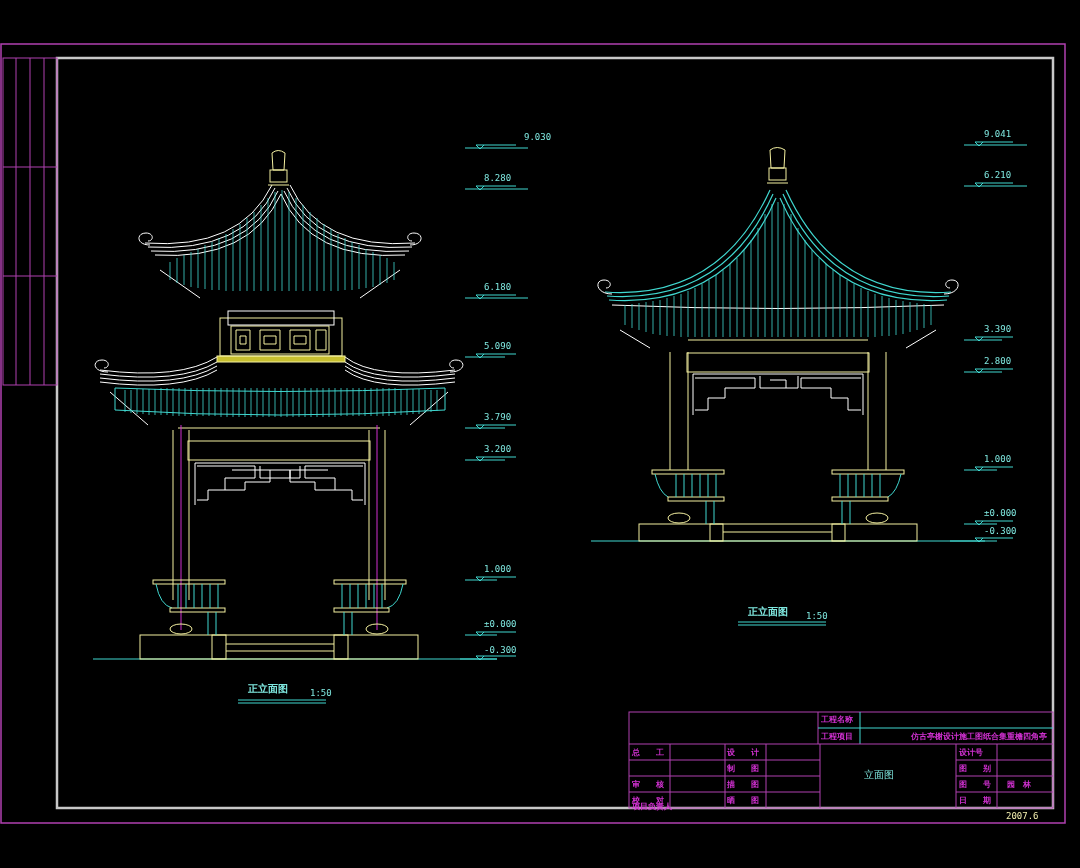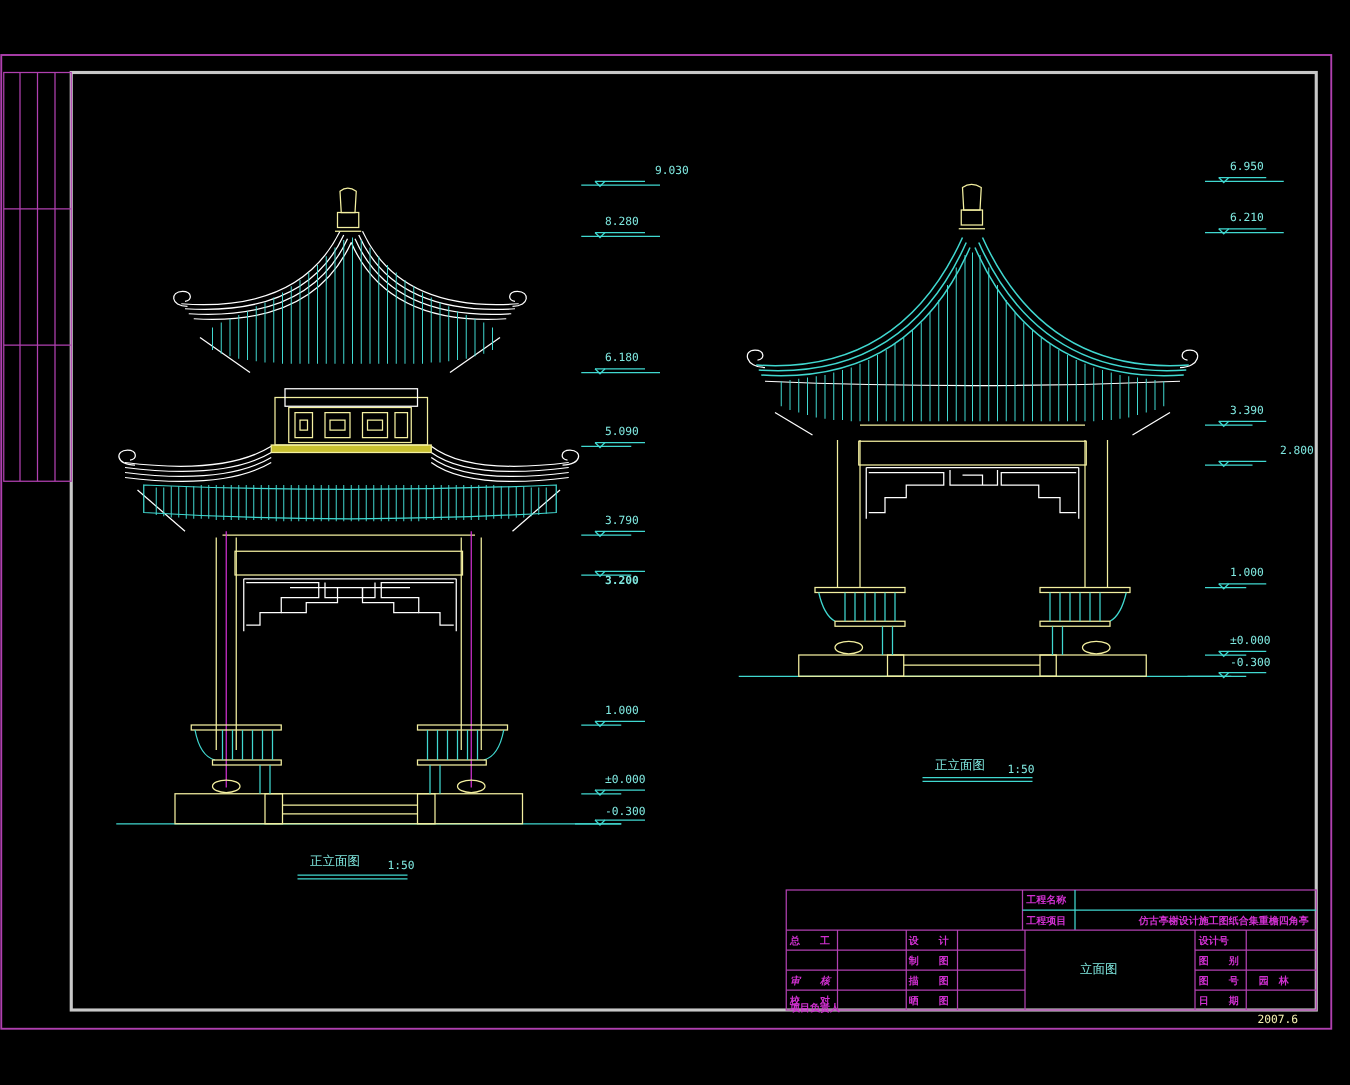--- a/index.html
+++ b/index.html
@@ -1,21 +1,21 @@
 <!DOCTYPE html>
 <html><head>
 <meta charset="utf-8">
 <style>
   html,body{margin:0;padding:0;background:#000;}
   body{width:1080px;height:868px;position:relative;overflow:hidden;font-family:"DejaVu Sans",sans-serif;}
   #canvas{position:absolute;left:0;top:0;width:1080px;height:868px;}
   .lbl{position:absolute;font-family:"DejaVu Sans Mono",monospace;font-size:9px;color:#7fe8e0;white-space:nowrap;}
   .tb-val{position:absolute;font-size:8px;color:#d030d0;font-weight:bold;white-space:nowrap;}
   .title-main{position:absolute;font-size:10px;color:#7fe8e0;white-space:nowrap;}
-  .caption{position:absolute;font-size:10px;color:#7fe8e0;white-space:nowrap;}
+  .caption{position:absolute;font-size:10px;color:#7fe8e0;white-space:nowrap;font-weight:bold;}
   .scale{position:absolute;font-family:"DejaVu Sans Mono",monospace;font-size:9px;color:#7fe8e0;}
   .date{position:absolute;font-family:"DejaVu Sans Mono",monospace;font-size:9px;color:#f4f0b0;}
 </style>
 </head>
 <body>
 
 <svg id="canvas" width="1080" height="868" viewBox="0 0 1080 868" xmlns="http://www.w3.org/2000/svg">
 
   <rect x="1" y="44" width="1064" height="779" fill="none" stroke="#b040b0" stroke-width="1.5"></rect>
 
@@ -433,46 +433,46 @@
     <line x1="956" y1="776" x2="1053" y2="776" stroke="#b040b0"></line>
     <line x1="956" y1="792" x2="1053" y2="792" stroke="#b040b0"></line>
   </g>
 </svg>
 
 <div class="lbl" style="left:484px;top:132px;margin-left:40px;">9.030</div>
 <div class="lbl" style="left:484px;top:173px;">8.280</div>
 <div class="lbl" style="left:484px;top:282px;">6.180</div>
 <div class="lbl" style="left:484px;top:341px;">5.090</div>
 <div class="lbl" style="left:484px;top:412px;">3.790</div>
-<div class="lbl" style="left:484px;top:460px;font-weight:bold;">3.200</div>
+<div class="lbl" style="left:484px;top:444px;">3.200</div>
 <div class="lbl" style="left:484px;top:564px;">1.000</div>
 <div class="lbl" style="left:484px;top:619px;">±0.000</div>
 <div class="lbl" style="left:484px;top:645px;">-0.300</div>
 
-<div class="lbl" style="left:984px;top:129px;">6.950</div>
+<div class="lbl" style="left:984px;top:129px;">9.041</div>
 <div class="lbl" style="left:984px;top:170px;">6.210</div>
 <div class="lbl" style="left:984px;top:324px;">3.390</div>
-<div class="lbl" style="left:984px;top:356px;margin-left:40px;">2.800</div>
+<div class="lbl" style="left:984px;top:356px;">2.800</div>
 <div class="lbl" style="left:984px;top:454px;">1.000</div>
 <div class="lbl" style="left:984px;top:508px;">±0.000</div>
 <div class="lbl" style="left:984px;top:526px;">-0.300</div>
 
 <div class="caption" style="left:248px;top:682px;">正立面图</div>
 <div class="scale" style="left:310px;top:688px;">1:50</div>
 <div class="caption" style="left:748px;top:605px;">正立面图</div>
 <div class="scale" style="left:806px;top:611px;">1:50</div>
 
 <div class="tb-val" style="left:821px;top:714px;">工程名称</div>
 <div class="tb-val" style="left:821px;top:731px;">工程项目</div>
 <div class="tb-val" style="left:875px;top:731px;margin-left:36px;">仿古亭榭设计施工图纸合集重檐四角亭</div>
 <div class="title-main" style="left:864px;top:768px;">立面图</div>
 
 <div class="tb-val" style="left:632px;top:747px;">总　　工</div>
 <div class="tb-val" style="left:632px;top:801px;">项目负责人</div>
-<div class="tb-val" style="left:632px;top:779px;font-style:italic;">审　　核</div>
+<div class="tb-val" style="left:632px;top:779px;">审　　核</div>
 <div class="tb-val" style="left:632px;top:795px;">校　　对</div>
 
 <div class="tb-val" style="left:727px;top:747px;">设　　计</div>
 <div class="tb-val" style="left:727px;top:763px;">制　　图</div>
 <div class="tb-val" style="left:727px;top:779px;">描　　图</div>
 <div class="tb-val" style="left:727px;top:795px;">晒　　图</div>
 
 <div class="tb-val" style="left:959px;top:747px;">设计号</div>
 <div class="tb-val" style="left:959px;top:763px;">图　　别</div>
 <div class="tb-val" style="left:1007px;top:763px;margin-top:16px;">园　林</div>

